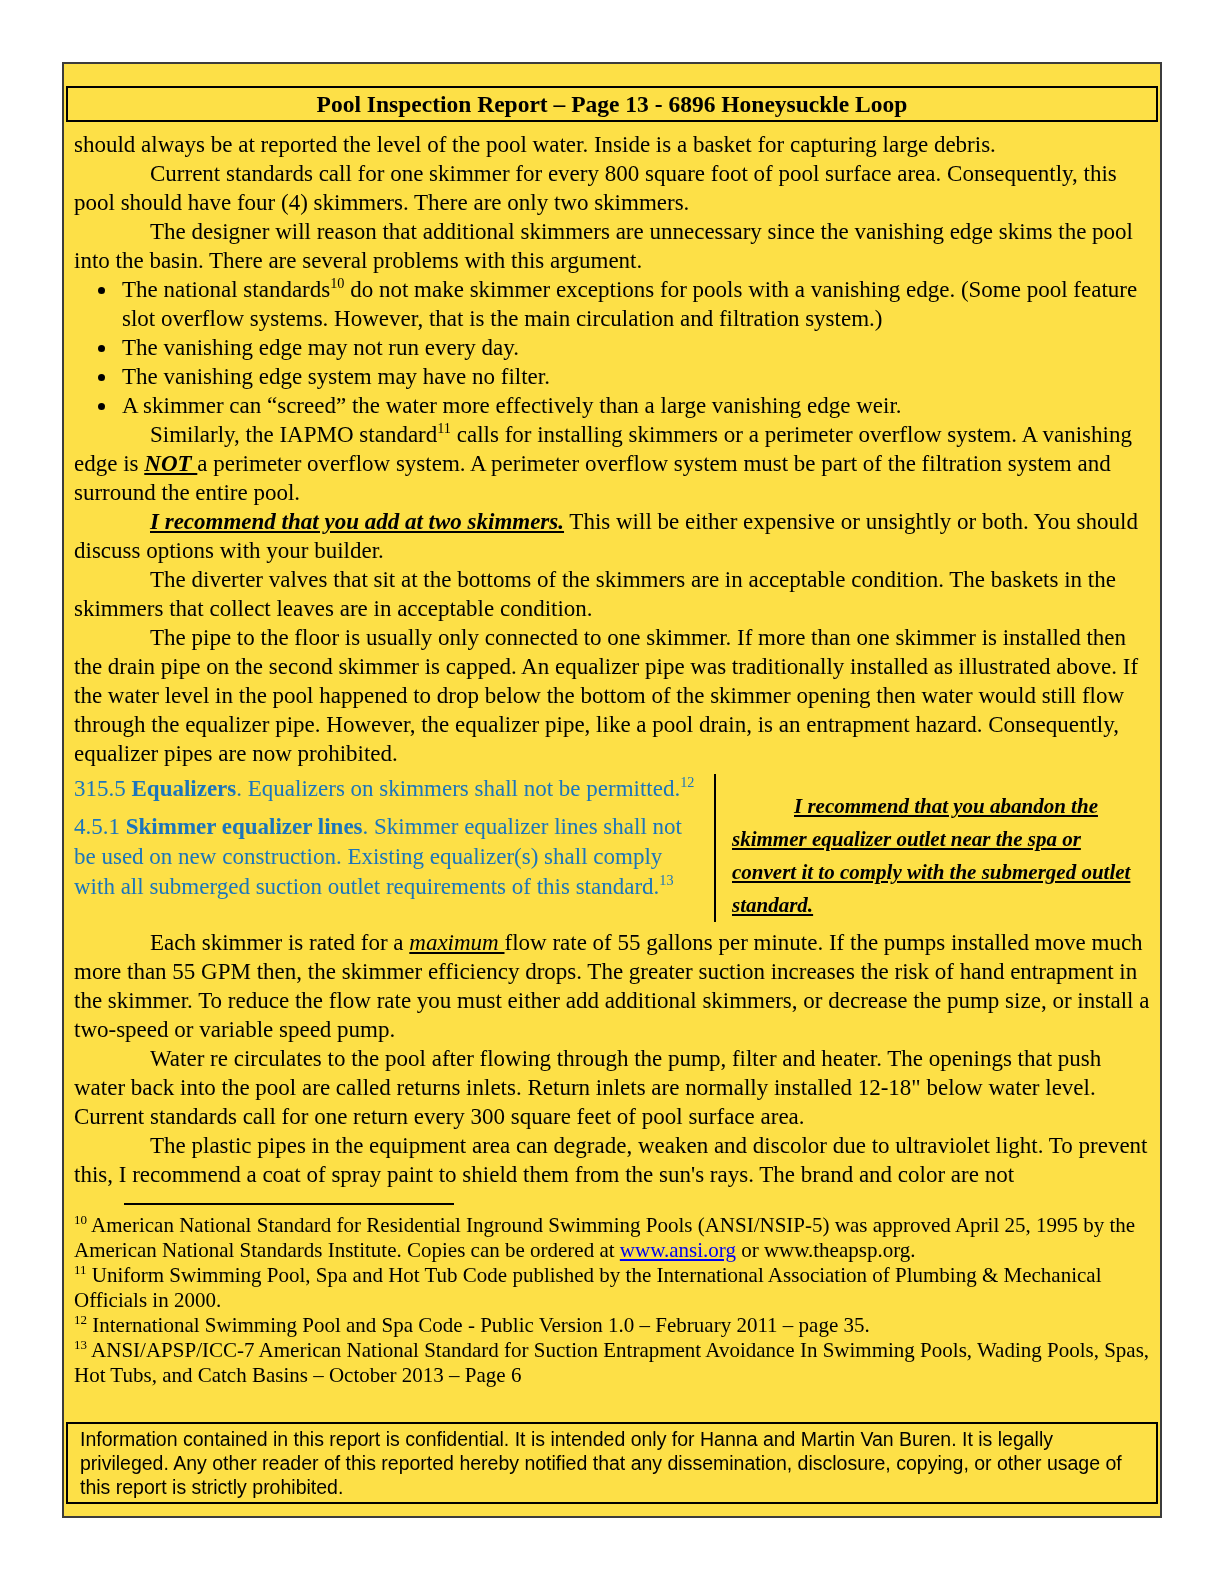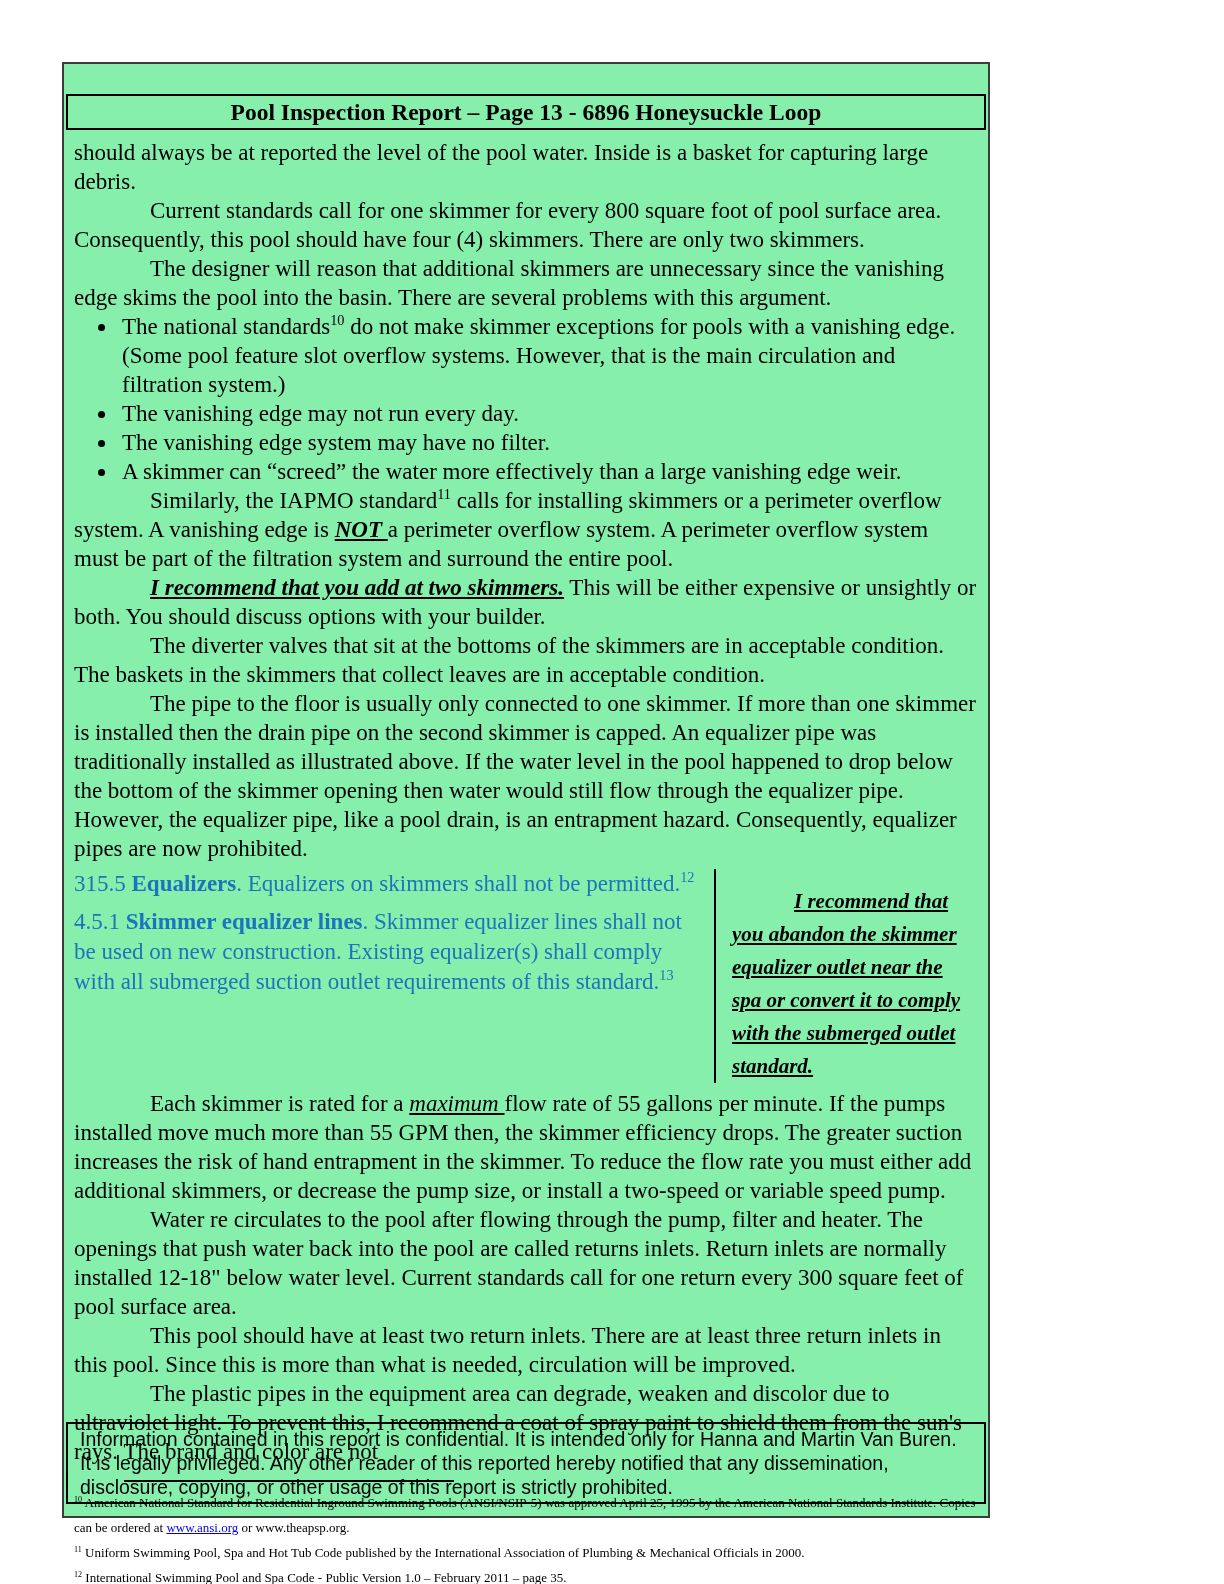--- a/index.html
+++ b/index.html
@@ -2,23 +2,23 @@
 <html style="--quote-blue: #1b75bc; --link-blue: #0000ee;"><head>
 <meta charset="utf-8">
 <style>
   html,body { margin:0; padding:0; }
   body {
     width:1224px; height:1584px; position:relative;
     background:#ffffff; color:#000;
     font-family:"Liberation Serif", serif;
   }
   .page {
-    position:absolute; left:62px; top:62px; width:928px; height:1456px;
-    box-sizing:border-box; border:2px solid #3c3c3c; background:#86efac;
-    padding:16px 10px;
+    position:absolute; left:62px; top:62px; width:1100px; height:1456px;
+    box-sizing:border-box; border:2px solid #3c3c3c; background:#fde047;
+    padding:8px 10px;
   }
   .header-box {
     margin:14px -8px 0 -8px; border:2px solid #000;
     text-align:center; font-weight:700; font-size:23.5px; line-height:28px;
     padding:2px 0;
   }
   .content { margin-top:8px; font-size:23px; line-height:29px; }
   .content p { margin:0; }
   .para-indent { text-indent:76px; }
   ul.bullet-list { list-style:disc; margin:0; padding-left:44px; }
@@ -36,21 +36,21 @@
   .quote-col .q:last-child { margin-bottom:0; }
   .term { font-weight:700; }
   .vdivider { flex:0 0 2px; width:2px; background:#000; }
   .note-col {
     flex:1; padding:16px 2px 0 16px;
     font-weight:700; font-style:italic; font-size:21px; line-height:33px;
   }
   .note-col p { margin:0; text-indent:62px; }
   .note-text { text-decoration:underline; }
 
-  .footnotes { margin-top:14px; font-size:13px; line-height:25px; }
+  .footnotes { margin-top:14px; font-size:21px; line-height:25px; }
   .fn-sep { width:330px; border-top:2px solid #000; margin:0 0 8px 50px; }
   .footnotes p { margin:0; }
   .fn-link { color:var(--link-blue,#0000ee); text-decoration:underline; cursor:pointer; }
 
   .footer-box {
     position:absolute; left:2px; right:2px; bottom:12px; box-sizing:border-box;
     border:2px solid #000; text-align:left; padding:3px 12px;
     font-family:"Liberation Sans", sans-serif; font-size:19.5px; line-height:24px;
   }
 </style>
@@ -94,21 +94,20 @@
       <div class="vdivider"></div>
       <div class="note-col">
         <p><span class="note-text">I recommend that you abandon the skimmer equalizer outlet near the spa or convert it to comply with the submerged outlet standard.</span></p>
       </div>
     </div>
 
     <p class="para-indent"><span>Each skimmer is rated for a </span><span class="iu">maximum </span><span>flow rate of 55 gallons per minute. If the pumps installed move much more than 55 GPM then, the skimmer efficiency drops. The greater suction increases the risk of hand entrapment in the skimmer. To reduce the flow rate you must either add additional skimmers, or decrease the pump size, or install a two-speed or variable speed pump.</span></p>
 
     <p class="para-indent">Water re circulates to the pool after flowing through the pump, filter and heater. The openings that push water back into the pool are called returns inlets. Return inlets are normally installed 12-18" below water level. Current standards call for one return every 300 square feet of pool surface area.</p>
 
-    <p class="para-indent">This pool should have at least two return inlets. There are at least three return inlets in this pool. Since this is more than what is needed, circulation will be improved.</p>
 
     <p class="para-indent">The plastic pipes in the equipment area can degrade, weaken and discolor due to ultraviolet light. To prevent this, I recommend a coat of spray paint to shield them from the sun's rays. The brand and color are not</p>
 
     <div class="footnotes">
       <div class="fn-sep"></div>
       <p><sup>10</sup><span> American National Standard for Residential Inground Swimming Pools (ANSI/NSIP-5) was approved April 25, 1995 by the American National Standards Institute. Copies can be ordered at </span><a class="fn-link">www.ansi.org</a><span> or www.theapsp.org.</span></p>
       <p><sup>11</sup><span> Uniform Swimming Pool, Spa and Hot Tub Code published by the International Association of Plumbing &amp; Mechanical Officials in 2000.</span></p>
       <p><sup>12</sup><span> International Swimming Pool and Spa Code - Public Version 1.0 – February 2011 – page 35.</span></p>
       <p><sup>13</sup><span> ANSI/APSP/ICC-7 American National Standard for Suction Entrapment Avoidance In Swimming Pools, Wading Pools, Spas, Hot Tubs, and Catch Basins – October 2013 – Page 6</span></p>
     </div>

